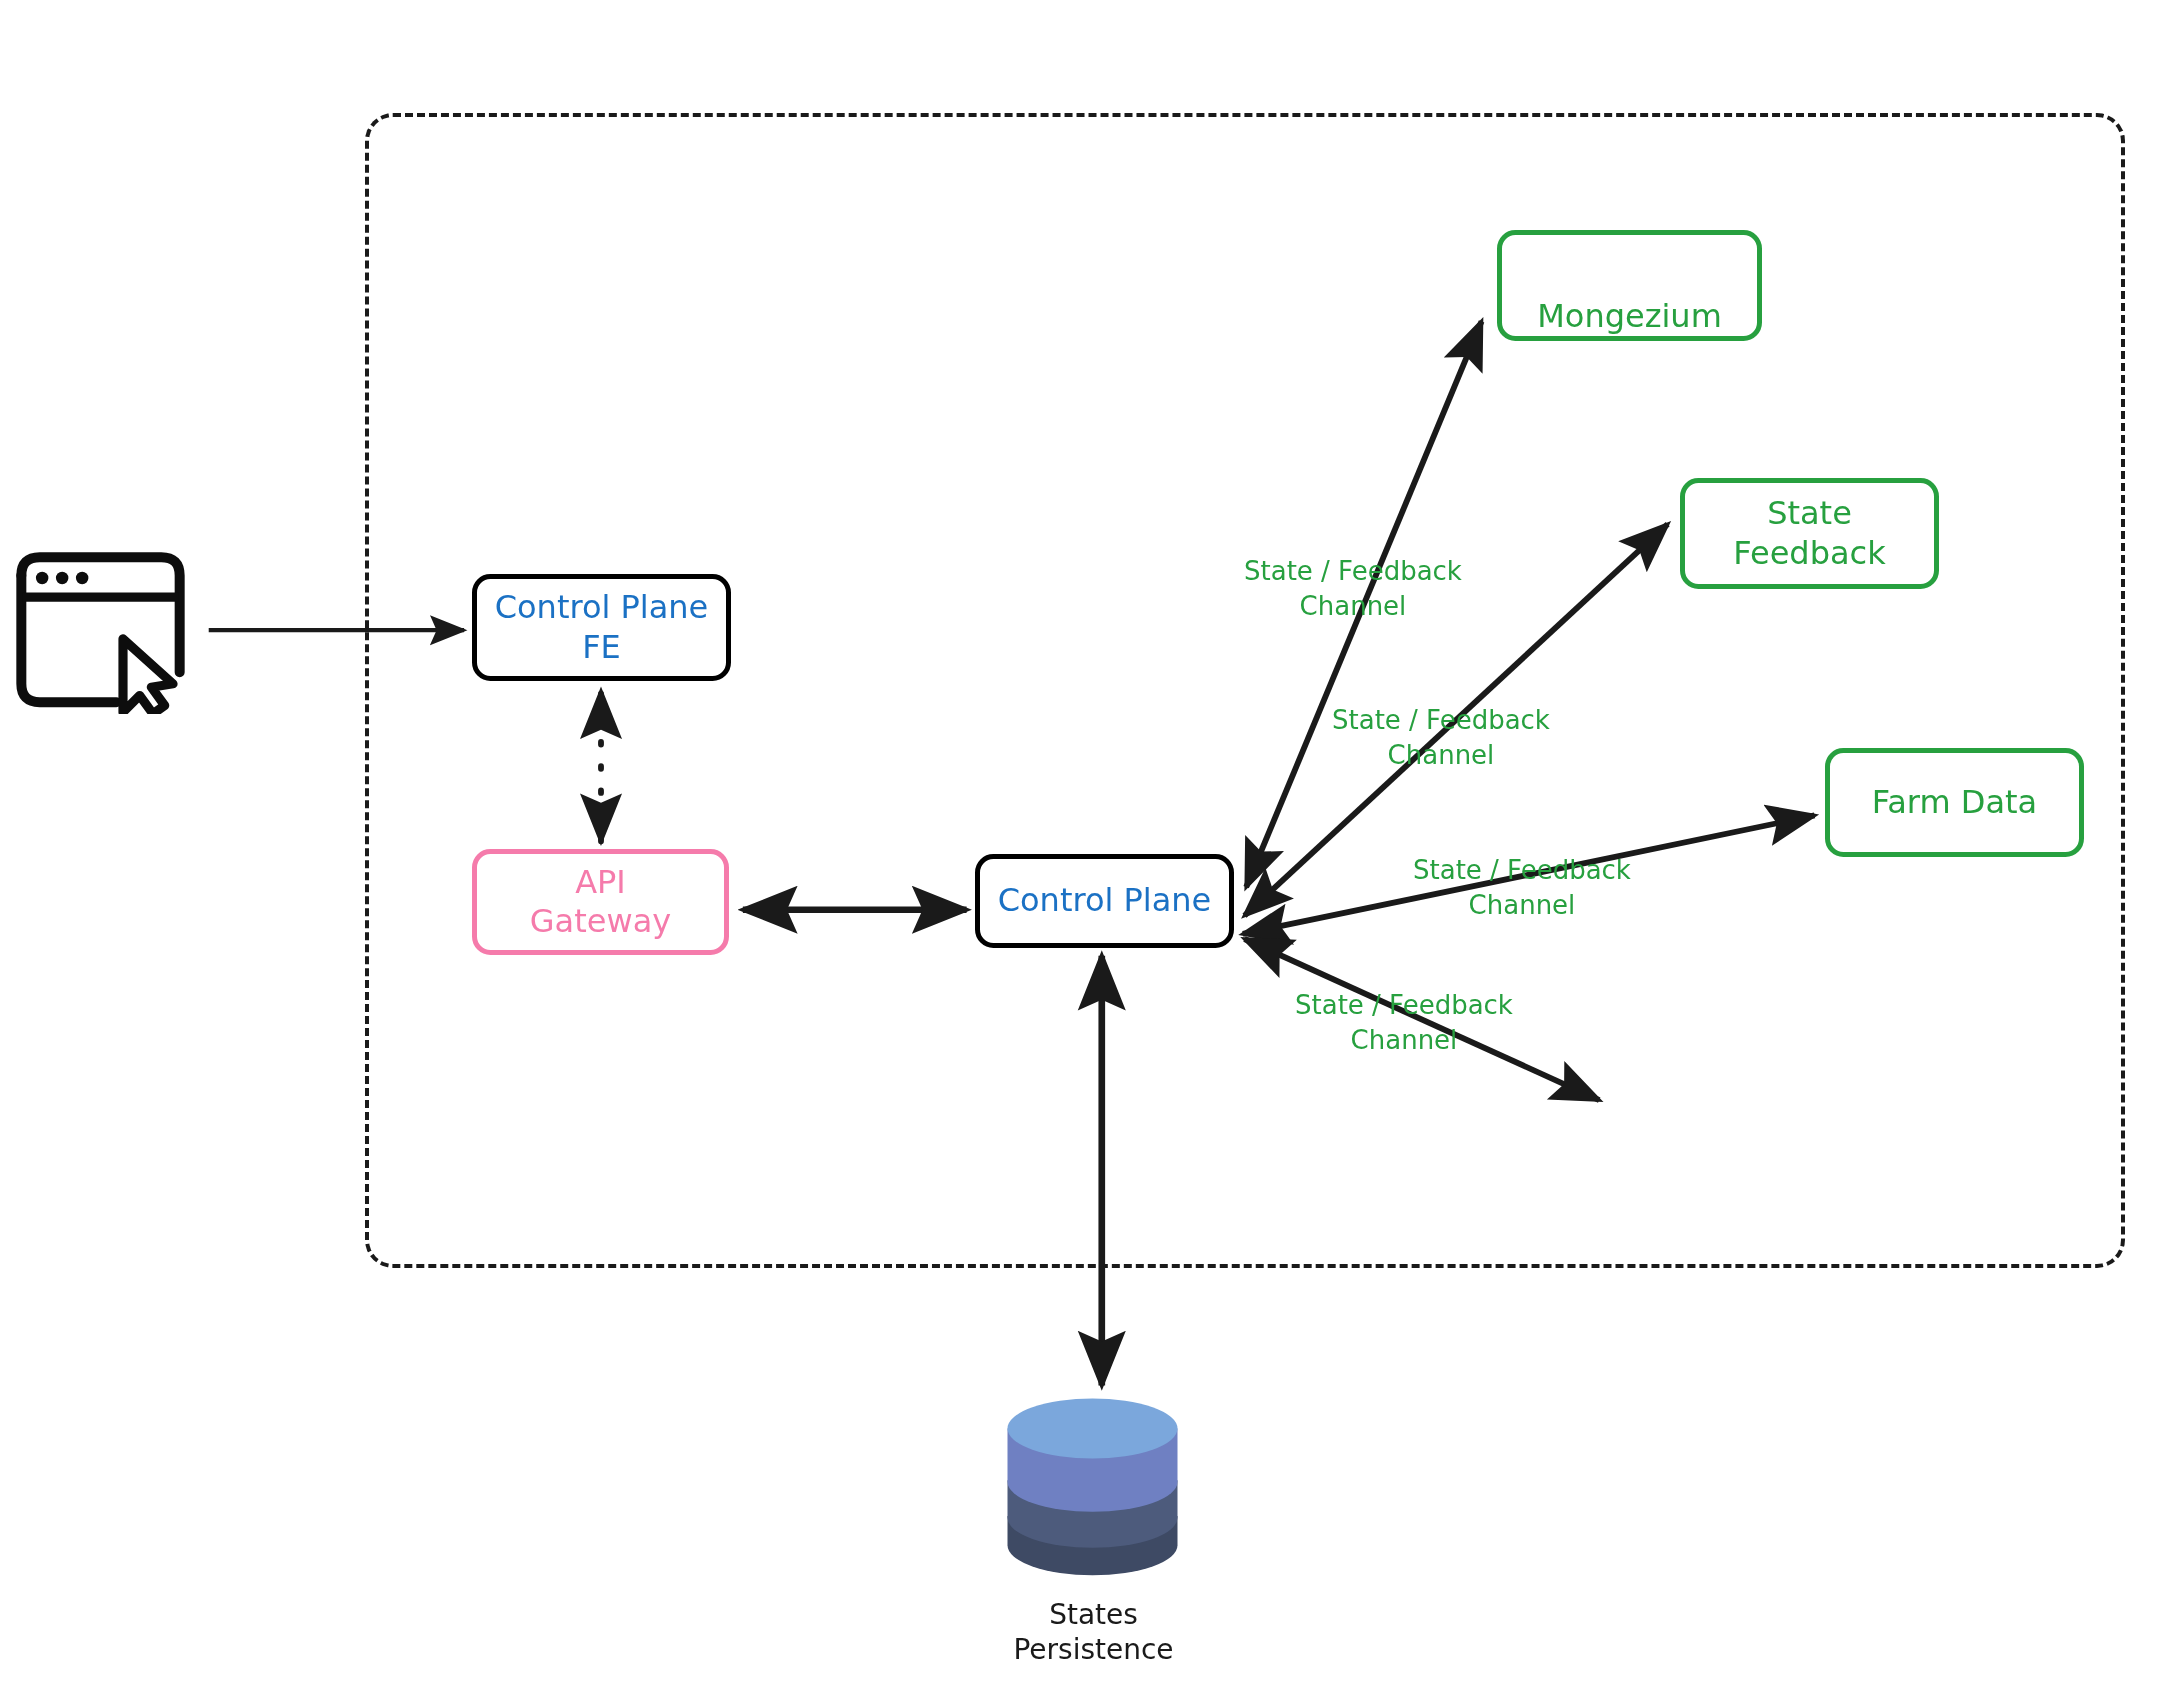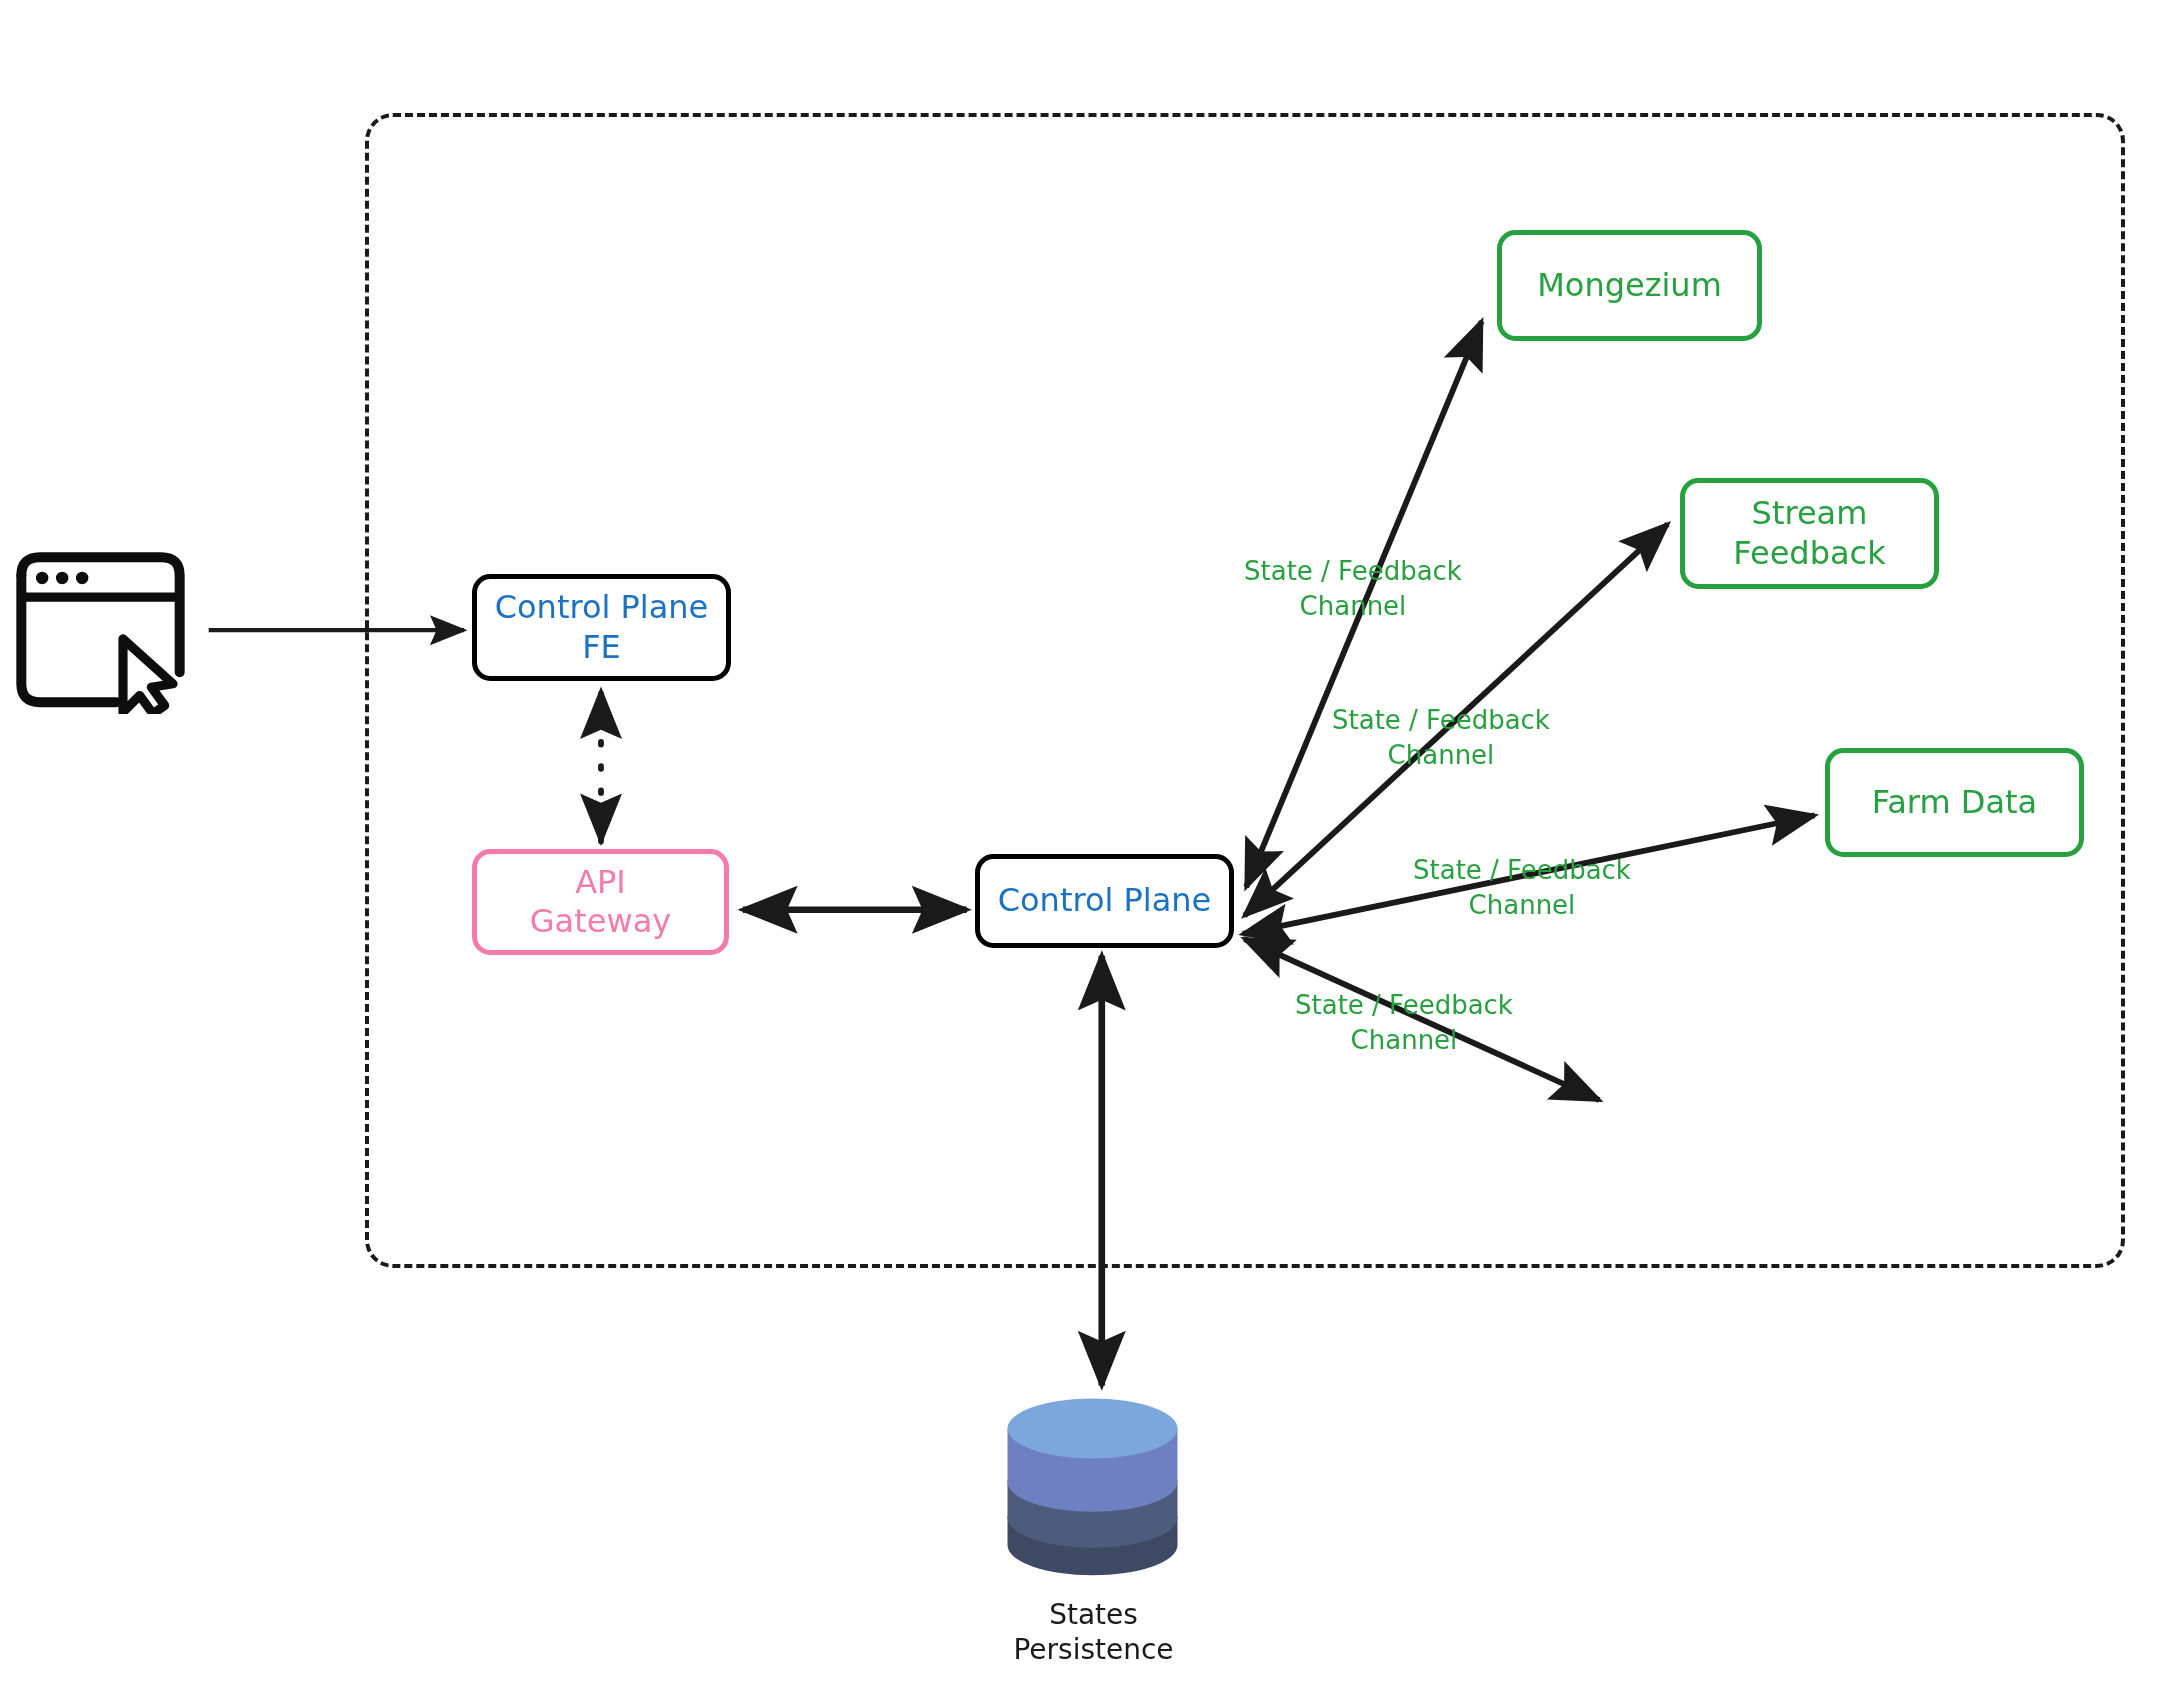--- a/index.html
+++ b/index.html
@@ -63,21 +63,21 @@
   .node .label { display: block; }
 
   .node.blue   { border: 5px solid #000000; color: #1b71c4; }
   .node.pink   { border: 5px solid #f57bab; color: #f57bab; }
   .node.green  { border: 5px solid #27a03f; color: #27a03f; }
 
   
   #node-control-plane-fe { left: 472px;  top: 574px;  width: 259px; height: 107px; font-size: 32px; }
   #node-api-gateway      { left: 472px;  top: 849px; width: 257px; height: 106px; font-size: 32px; }
   #node-control-plane    { left: 975px; top: 854px; width: 259px; height: 94px; font-size: 32px; }
-  #node-mongezium        { left: 1497px; top: 230px;  width: 265px; height: 111px; font-size: 32px; }
+  #node-mongezium        { left: 1497px; top: 230px;  width: 265px; height: 111px; font-size: 32px; align-items: flex-end; }
   #node-stream-processor { left: 1680px; top: 478px;  width: 259px; height: 111px; font-size: 32px; }
   #node-farm-data        { left: 1825px; top: 748px;  width: 259px; height: 109px; font-size: 32px; }
   #node-kango            { left: 1610px; top: 1059px; width: 265px; height: 109px; font-size: 32px; }
 
   
   .edge-label {
     position: absolute;
     color: #27a03f;
     font-size: 26px;
     text-align: center;
@@ -182,21 +182,21 @@
   <div class="node blue" id="node-control-plane">
     <span class="label">Control Plane</span>
   </div>
 
   <div class="node green" id="node-mongezium">
     <span class="label">Mongezium</span>
   </div>
 
   <div class="node green" id="node-stream-processor">
     <span>
-      <span class="label">Stream</span>
+      <span class="label">State</span>
       <span class="label">Feedback</span>
     </span>
   </div>
 
   <div class="node green" id="node-farm-data">
     <span class="label">Farm Data</span>
   </div>
 
 
   <div class="edge-label" id="edge-label-mongezium">

